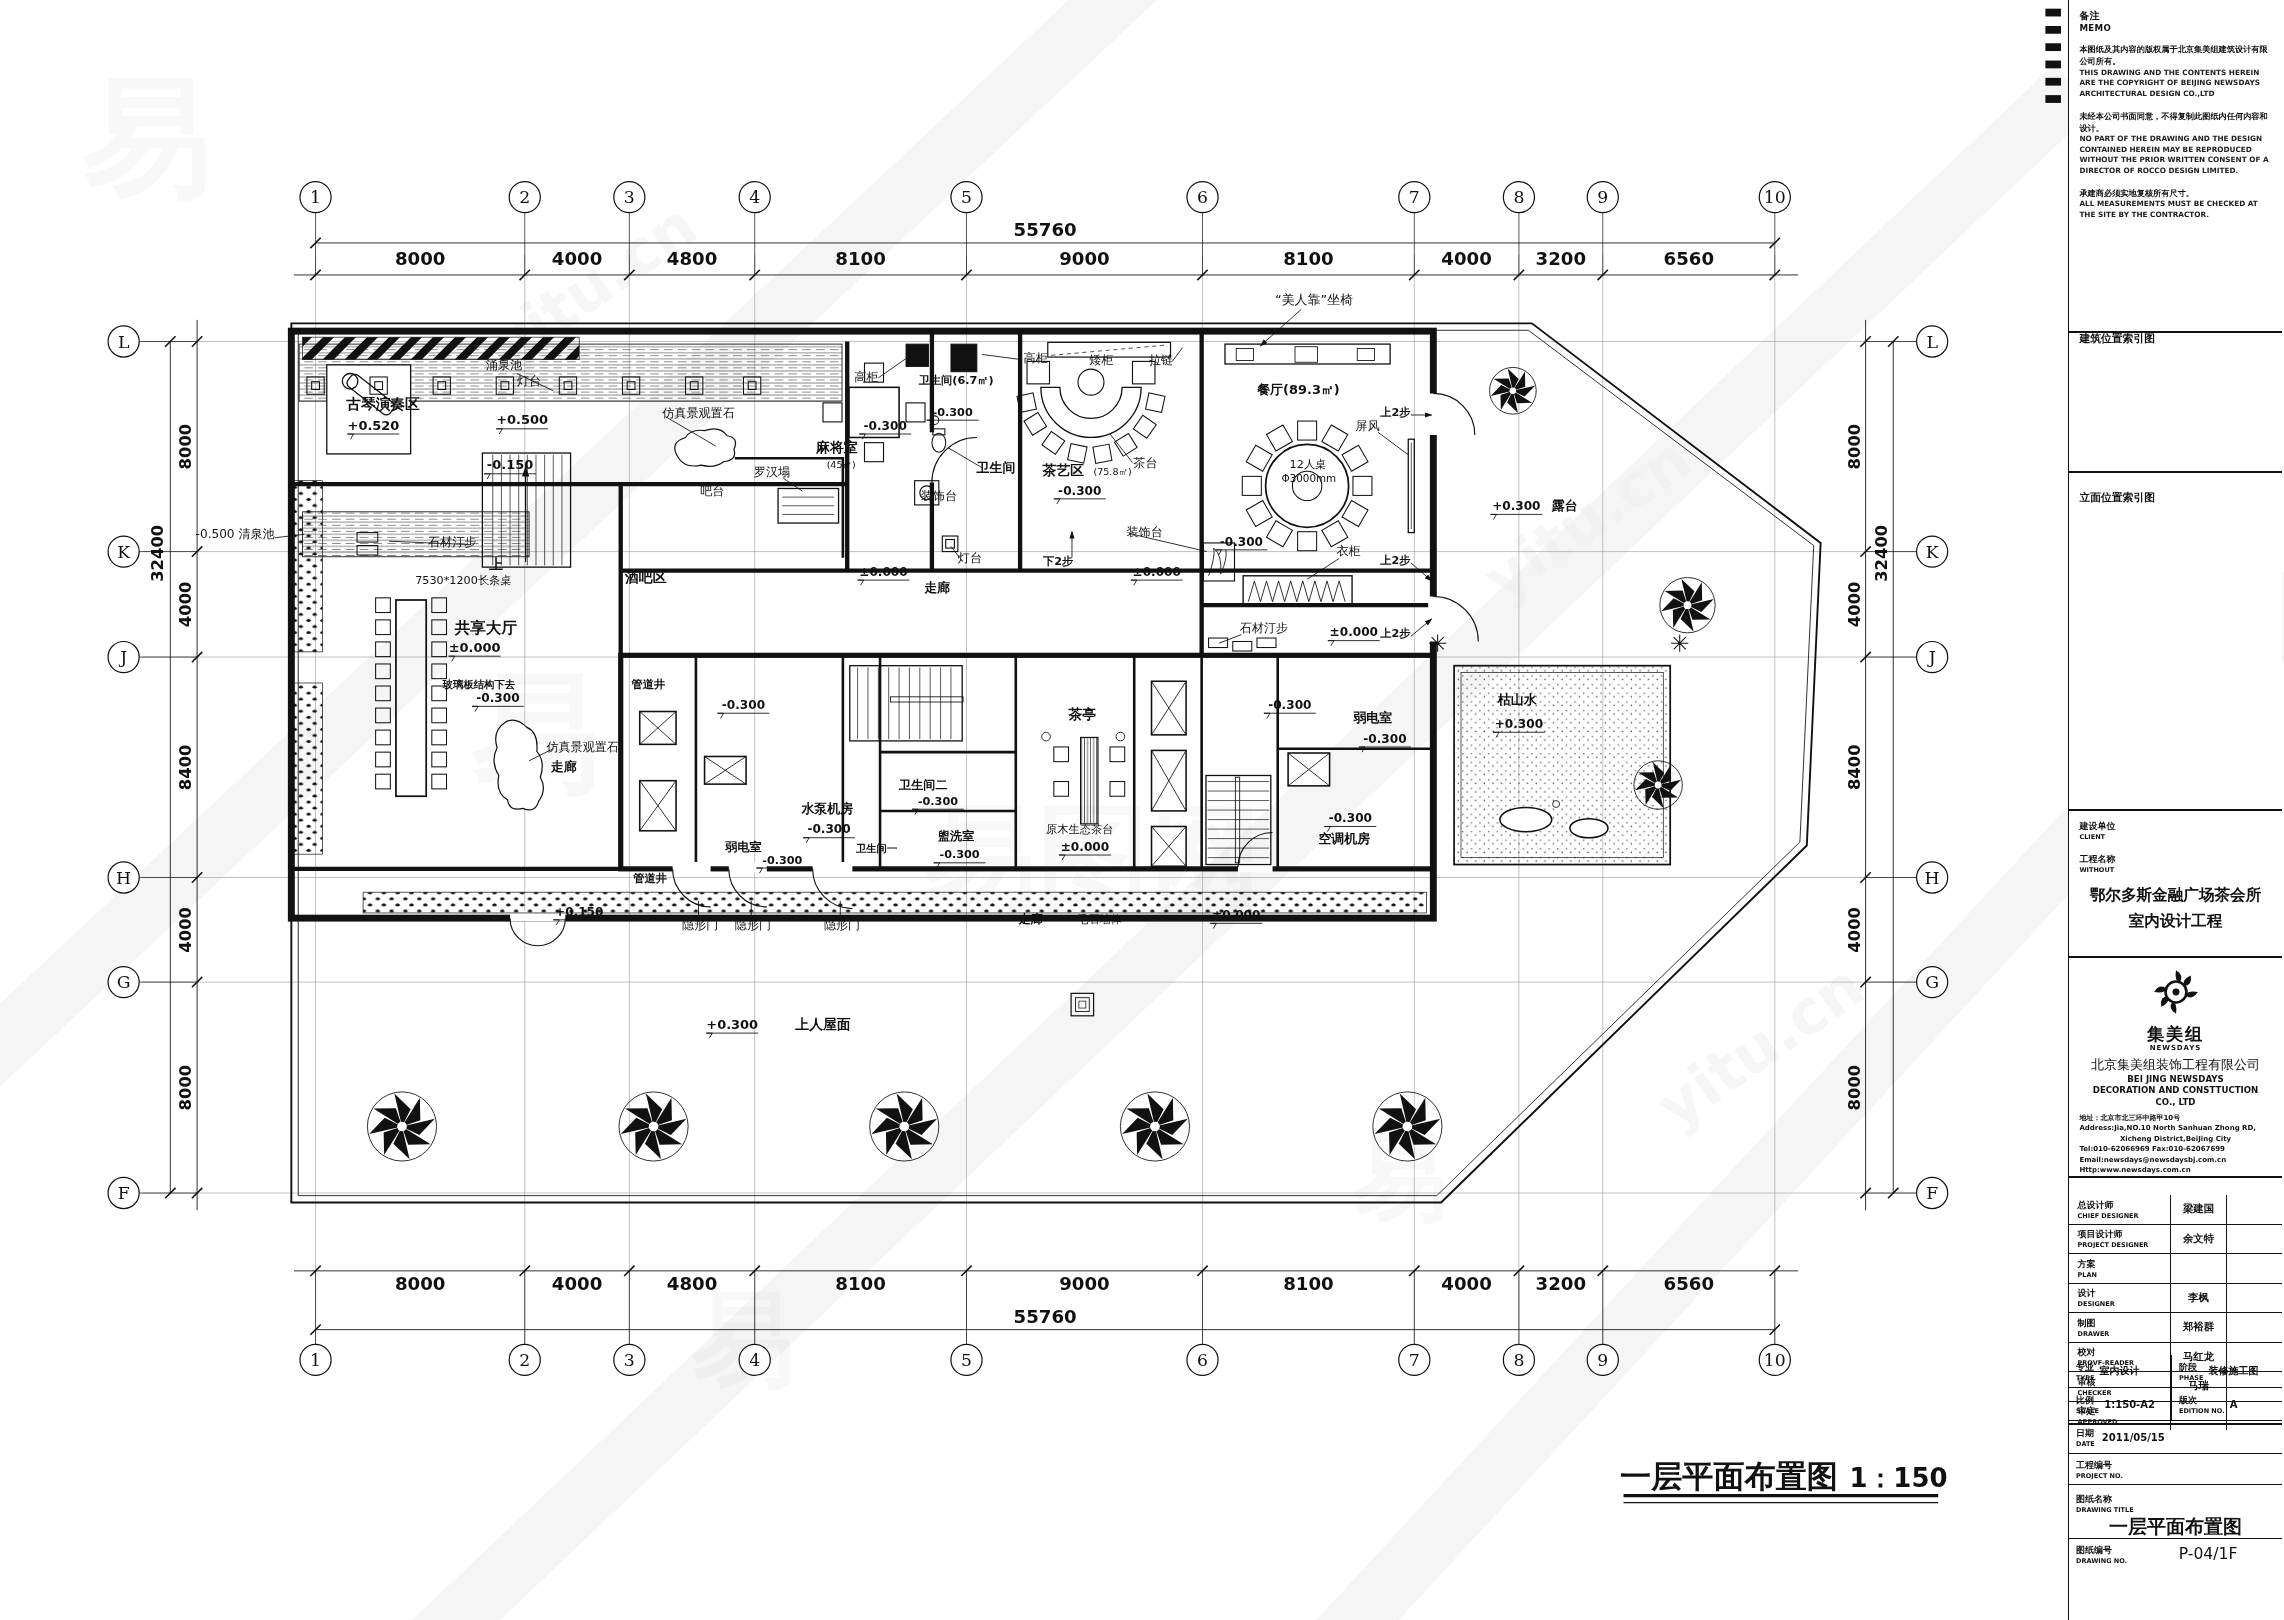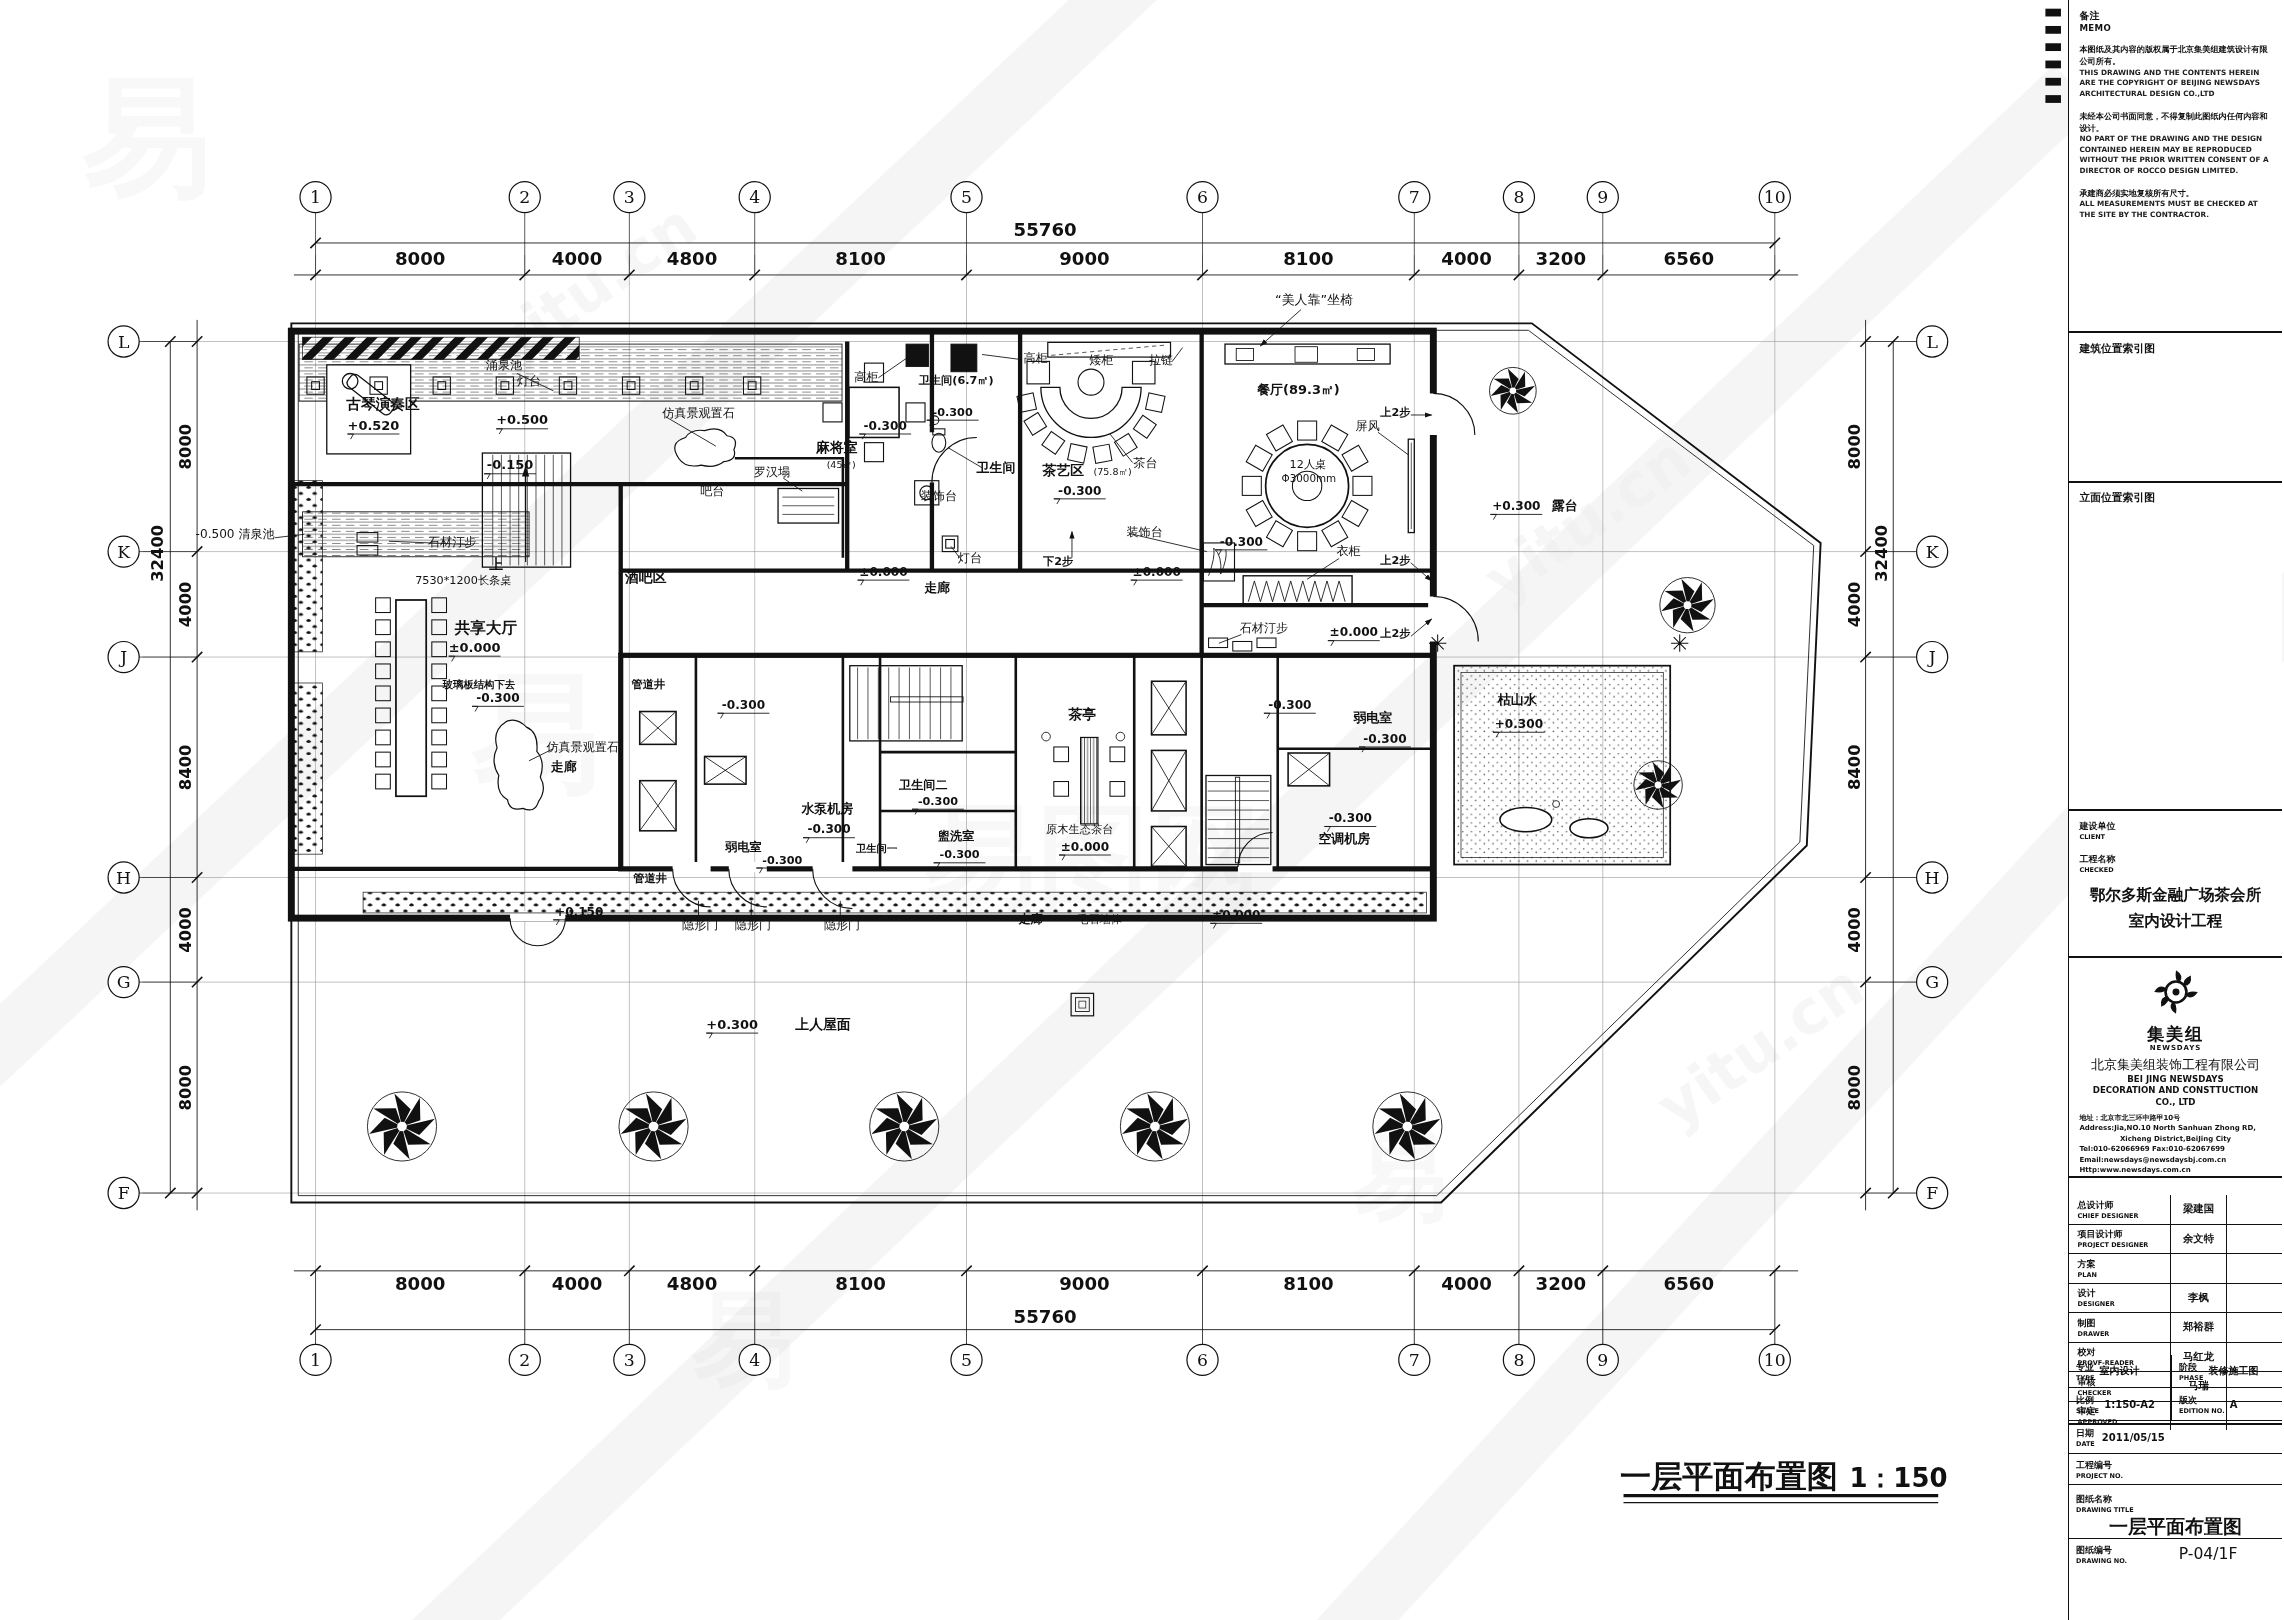--- a/index.html
+++ b/index.html
@@ -823,31 +823,31 @@
   <div class="tb-sec" style="top:0;height:333px;border-top:none;">
     <div class="tb-title-zh">备注</div>
     <div class="tb-title-en">MEMO</div>
     <div class="memo-zh">本图纸及其内容的版权属于北京集美组建筑设计有限公司所有。</div>
     <div class="memo-en">THIS DRAWING AND THE CONTENTS HEREIN ARE THE COPYRIGHT OF BEIJING NEWSDAYS ARCHITECTURAL DESIGN CO.,LTD</div>
     <div class="memo-zh">未经本公司书面同意，不得复制此图纸内任何内容和设计。</div>
     <div class="memo-en">NO PART OF THE DRAWING AND THE DESIGN CONTAINED HEREIN MAY BE REPRODUCED WITHOUT THE PRIOR WRITTEN CONSENT OF A DIRECTOR OF ROCCO DESIGN LIMITED.</div>
     <div class="memo-zh">承建商必须实地复核所有尺寸。</div>
     <div class="memo-en">ALL MEASUREMENTS MUST BE CHECKED AT THE SITE BY THE CONTRACTOR.</div>
   </div>
-  <div class="tb-sec" style="top:333px;height:150px;">
+  <div class="tb-sec" style="top:323px;height:150px;">
     <div class="sec-label">建筑位置索引图</div>
   </div>
   <div class="tb-sec" style="top:482px;height:329px;">
     <div class="sec-label">立面位置索引图</div>
   </div>
   <div class="tb-sec" style="top:811px;height:147px;">
     <div class="ppl-zh">建设单位</div>
     <div class="ppl-en">CLIENT</div>
     <div class="ppl-zh" style="margin-top:12px;">工程名称</div>
-    <div class="ppl-en">CHECKED</div>
+    <div class="ppl-en">WITHOUT</div>
     <div class="proj-name">
       <div>鄂尔多斯金融广场茶会所</div>
       <div>室内设计工程</div>
     </div>
   </div>
   <div class="tb-sec" style="top:958px;height:220px;padding-top:5.2px;">
     <div class="logo-wrap">
       <svg width="54" height="54" viewBox="0 0 62 62">
         <g fill="#111">
               <circle cx="31" cy="31" r="12" fill="none" stroke="#111" stroke-width="3"></circle>

